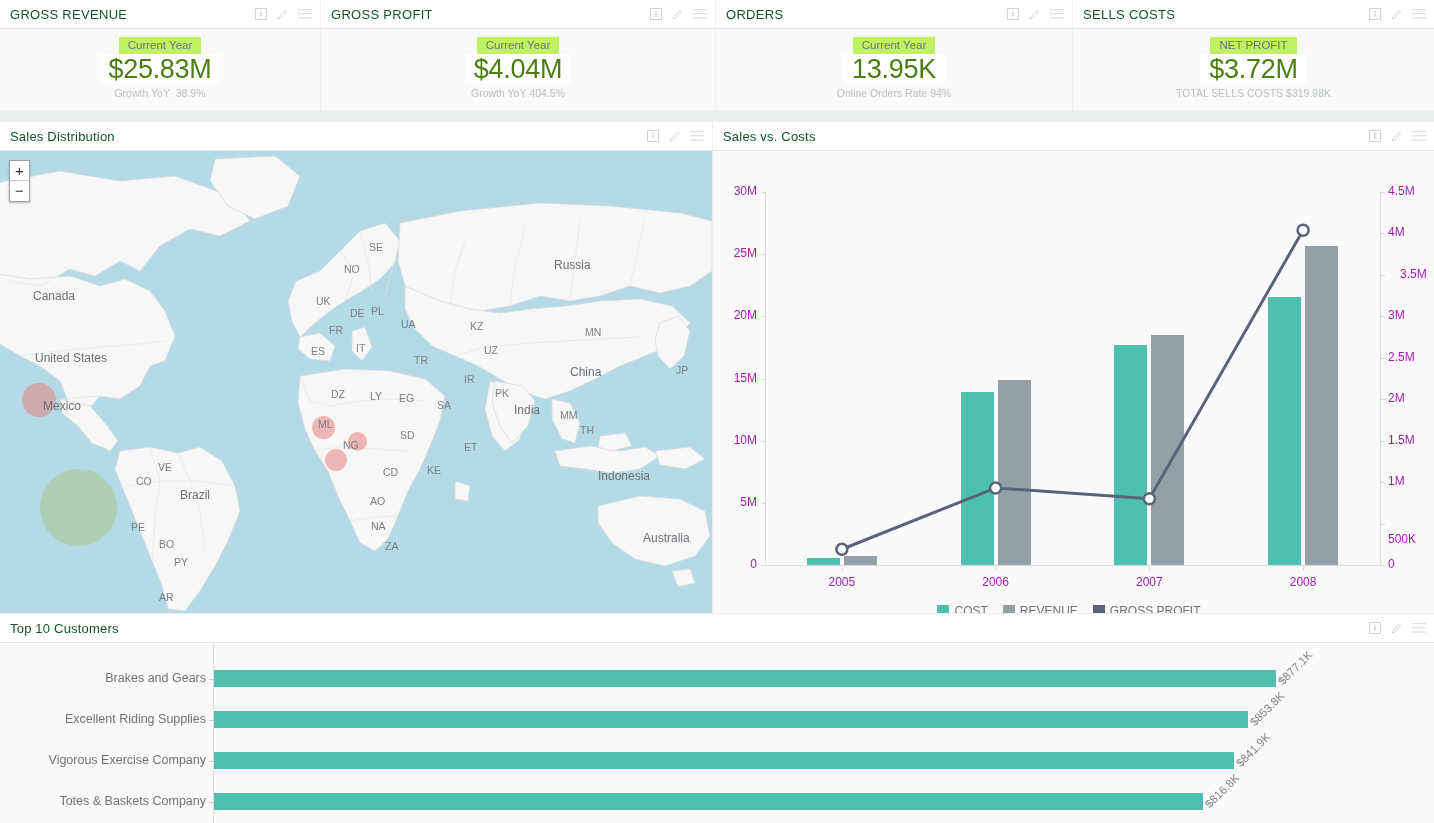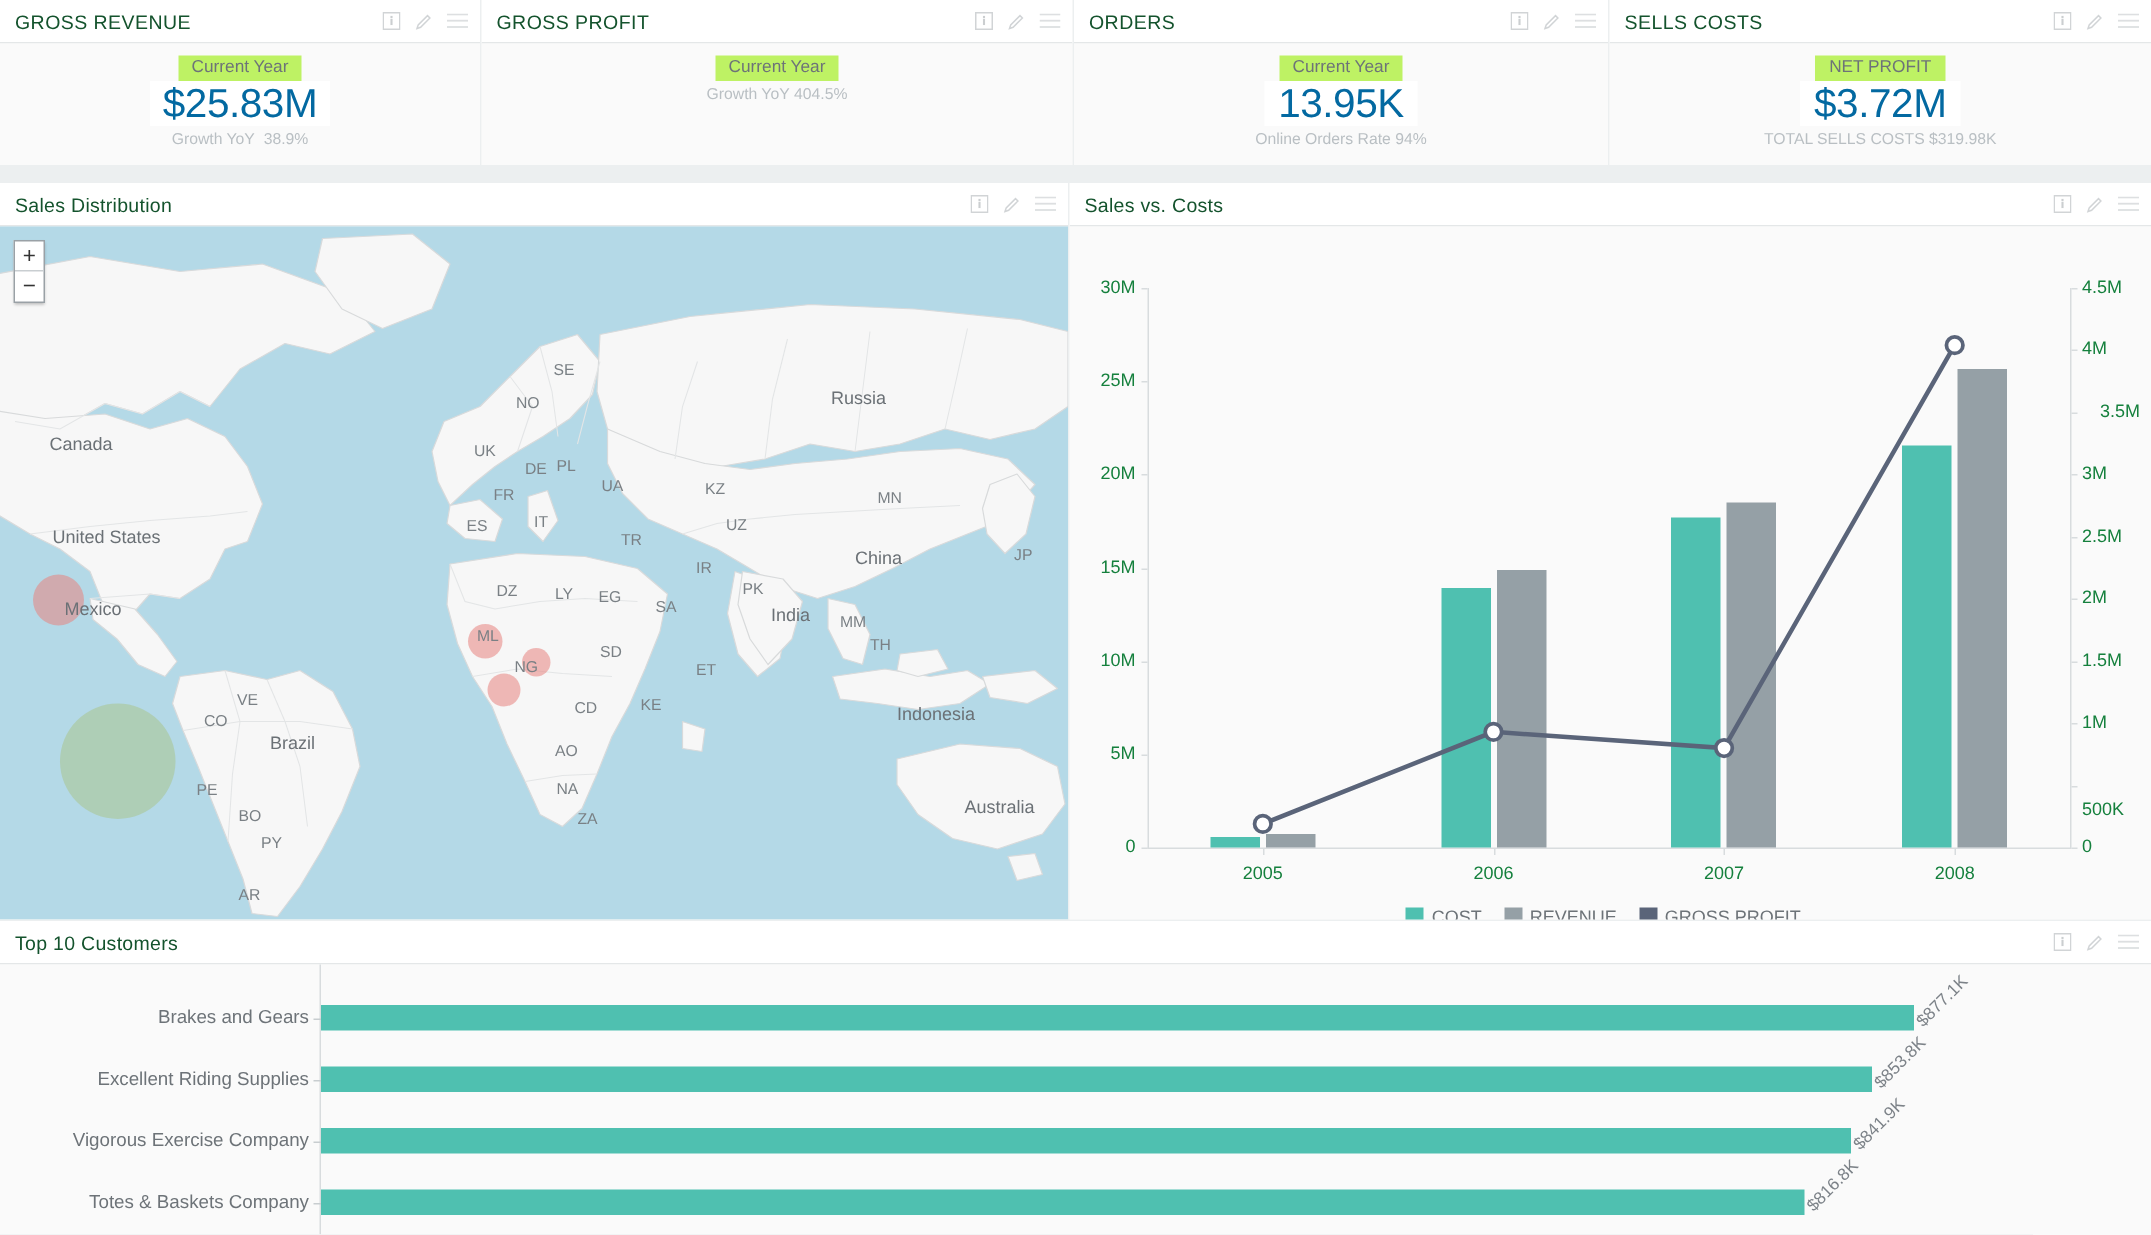--- a/index.html
+++ b/index.html
@@ -32,21 +32,21 @@
   .kpi-body { position: relative; height: 81px; background:#fafafa; }
   .kpi-block {
     position: absolute; left:50%; transform: translateX(-50%);
     top: 6px; text-align: center; width: 230px;
   }
   .kpi-label {
     font-size: 11.5px; color: #6d7378; line-height: 15px;
     background: #bef264; display:inline-block; padding: 1px 9px 1px 9px;
   }
   .kpi-value {
-    font-size: 27px; color: #0369a1; line-height: 30px;
+    font-size: 27px; color: #4d7c0f; line-height: 30px;
     background: #fff; display:inline-block; padding: 0 9px;
     font-weight: 400; letter-spacing: -.3px;
   }
   .kpi-sub {
     font-size: 10.5px; color: #b9bfc3; line-height: 14px; margin-top: 2px;
     white-space: nowrap;
   }
   .kpi-sub b { font-weight: 400; }
 
   
@@ -61,21 +61,21 @@
     height:20px; line-height:19px; text-align:center;
     font-size:15px; color:#333; cursor:pointer; user-select:none;
   }
   .map-zoom div:first-child { border-bottom:1px solid #c9ced1; }
   .bubble { position:absolute; border-radius:50%; }
   .map-label { position:absolute; font-size:10.5px; color:#7a8085; white-space:nowrap; }
   .map-label.big { font-size:12px; color:#6b7176; }
 
   
   .chart-body { position:absolute; top:29px; left:0; right:0; bottom:0; background:#fafafa; }
-  .axis-tick { position:absolute; font-size:12px; color:#15803d; white-space:nowrap; }
+  .axis-tick { position:absolute; font-size:12px; color:#a21caf; white-space:nowrap; }
   .axis-line { position:absolute; background:#d8dcde; }
   .bar { position:absolute; }
   .legend { position:absolute; display:flex; align-items:center; gap:6px; font-size:12px; color:#6d7378; }
   .legend-item { display:flex; align-items:center; gap:5px; margin-right:9px; }
   .legend-swatch { width:12px; height:12px; display:inline-block; }
 
   
   .cust-body { position:absolute; top:29px; left:0; right:0; bottom:0; background:#fafafa; }
   .cust-name {
     position:absolute; right:1224px; font-size:12.5px; color:#6d7378;
@@ -151,20 +151,21 @@
               <rect y="0" width="14" height="1.2" fill="#b4babd"></rect>
               <rect y="4.2" width="14" height="1.2" fill="#b4babd"></rect>
               <rect y="8.4" width="14" height="1.2" fill="#b4babd"></rect>
             </svg>
           </span>
       </span>
     </div>
     <div class="kpi-body">
       <div class="kpi-block">
         <div><span class="kpi-label">Current Year</span></div>
+        <div><span class="kpi-value">$4.04M</span></div>
         <div class="kpi-sub">
           <span>Growth YoY</span>&nbsp;<b>404.5%</b>
         </div>
       </div>
     </div>
   </div>
 
   <div class="panel" style="left:716px;top:0;width:356px;height:110px;">
     <div class="panel-head">
       <span class="panel-title caps">ORDERS</span>

